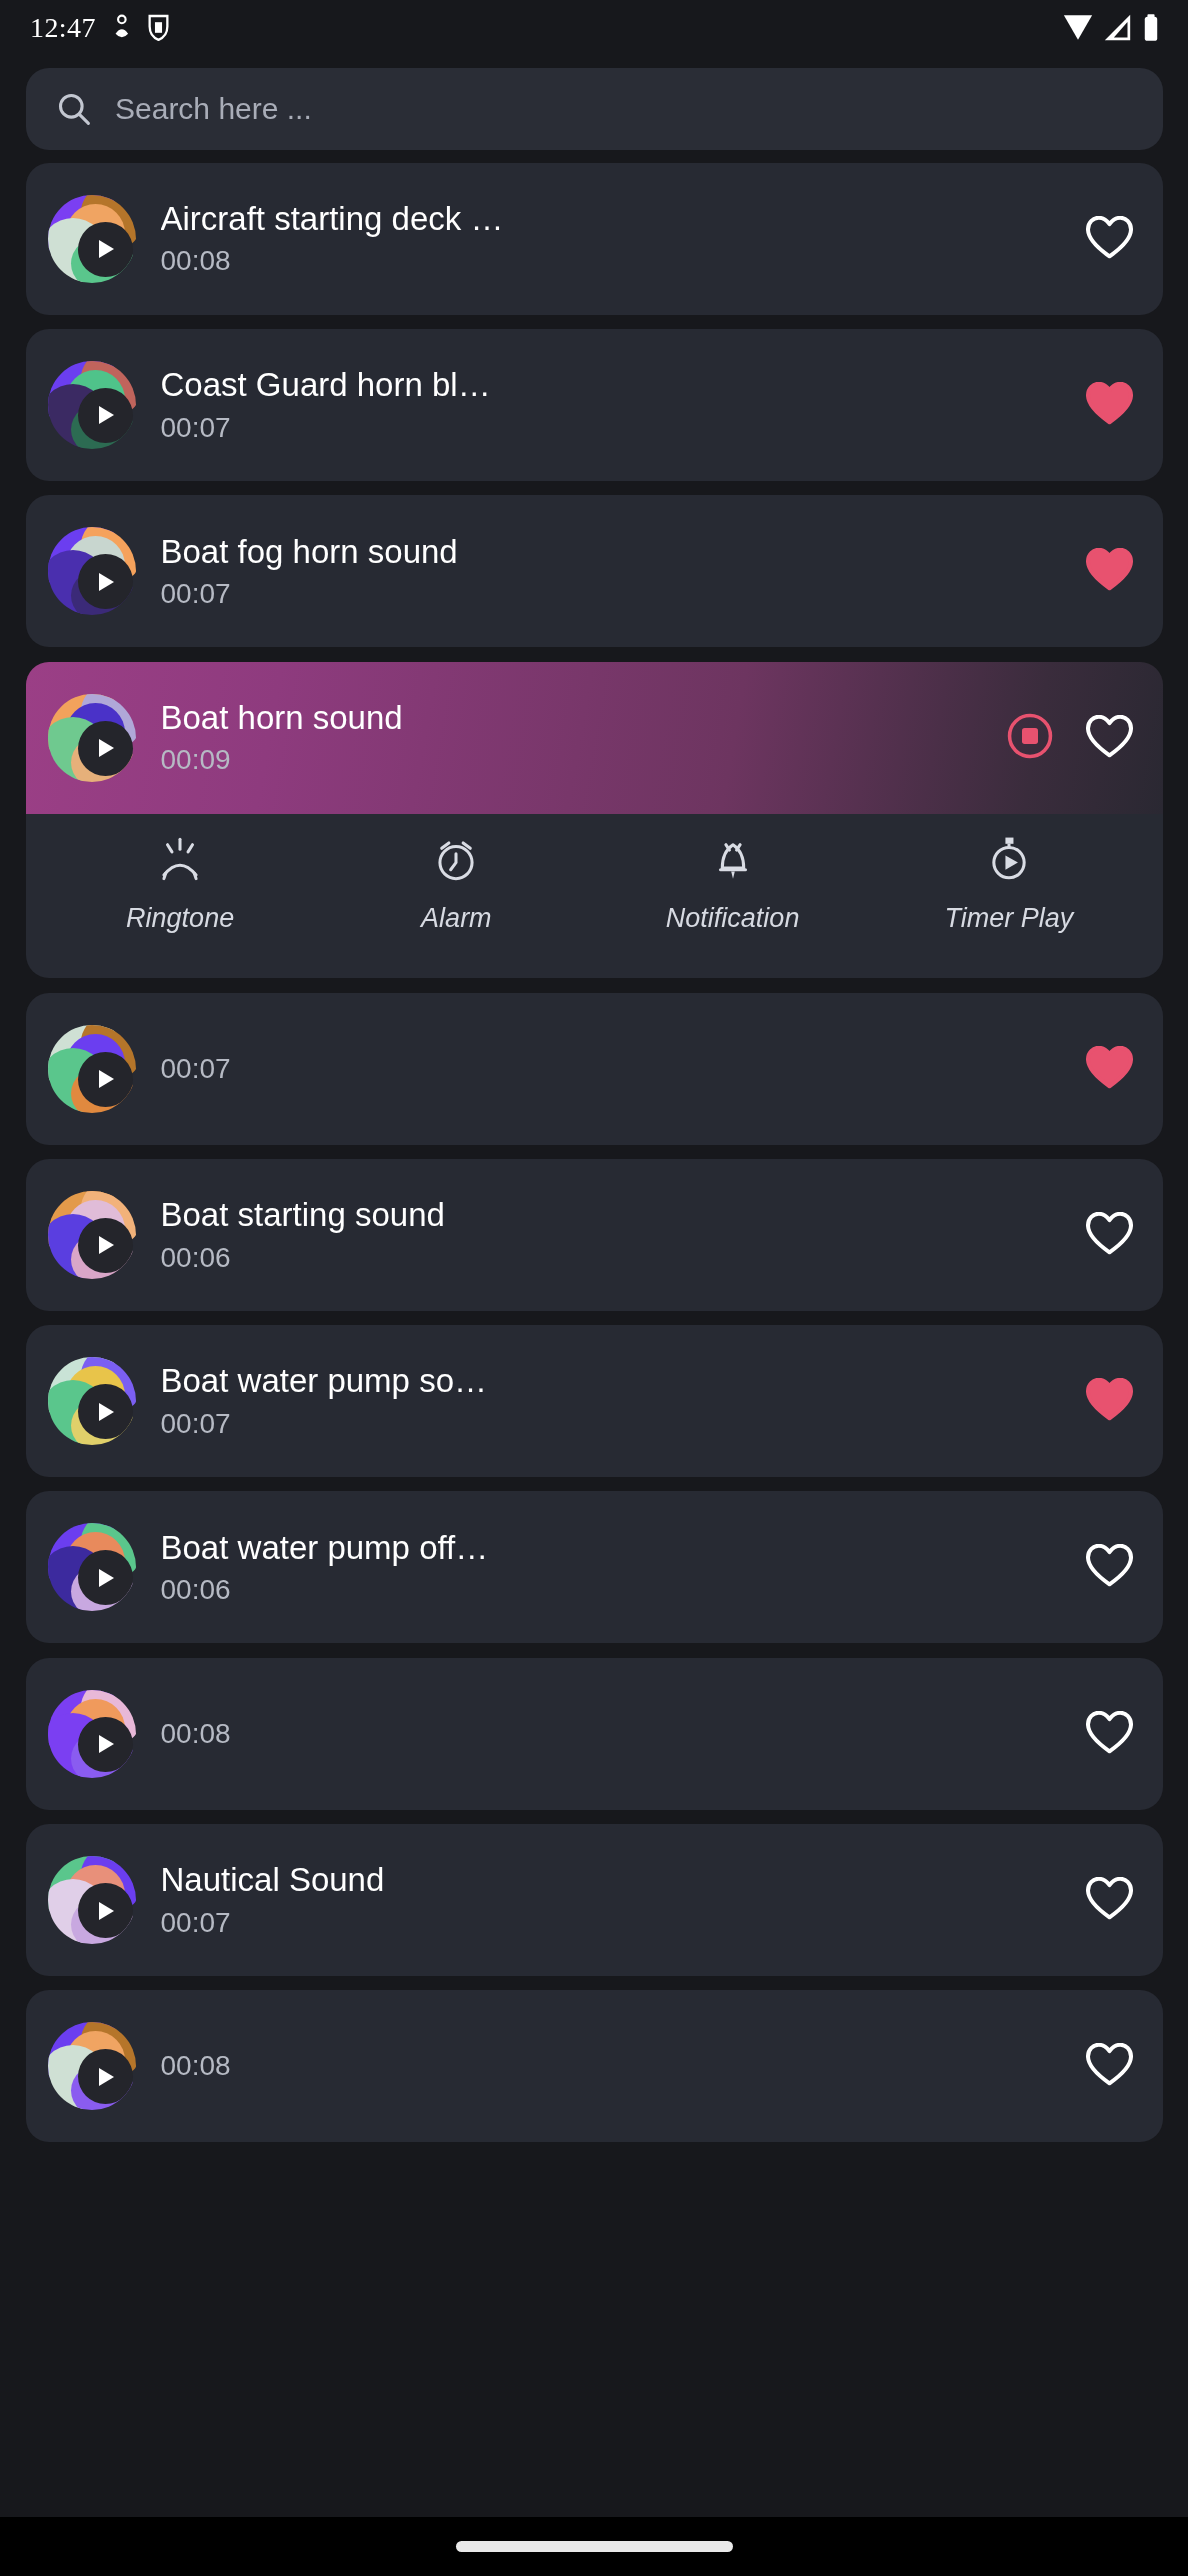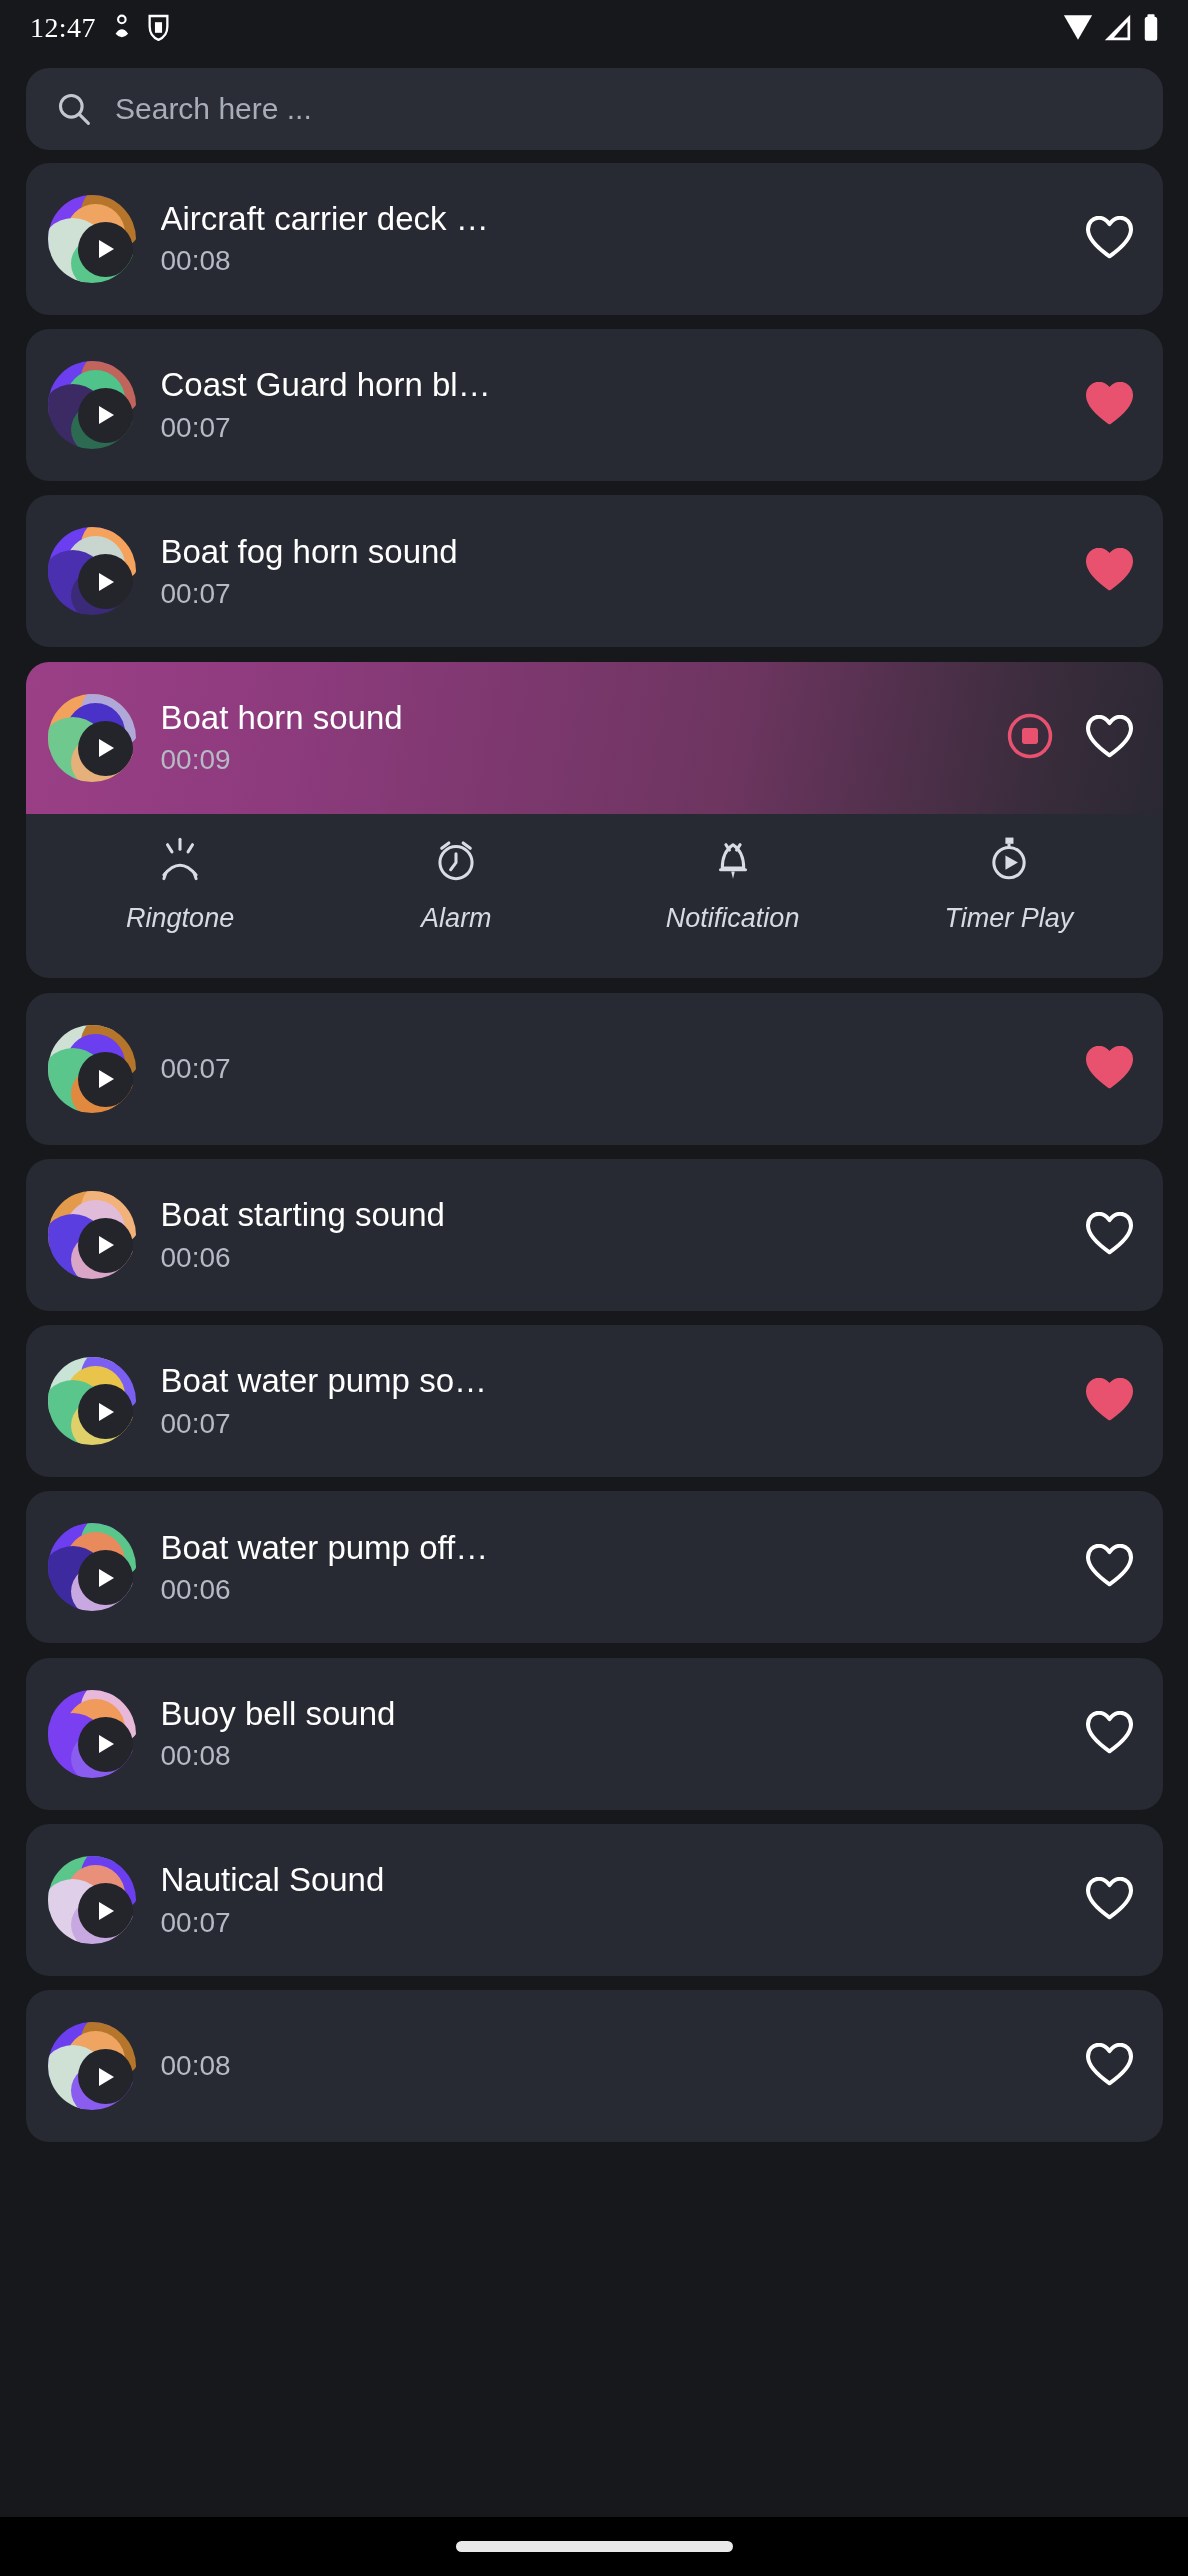--- a/index.html
+++ b/index.html
@@ -140,21 +140,21 @@
       <div class="b" style="left:32px;top:-12.5px;width:63px;height:70px;background:#b5752a"></div>
       <div class="b" style="left:18px;top:9px;width:59px;height:59px;background:#f0a462"></div>
       <div class="b" style="left:-7.2px;top:23px;width:66px;height:66px;background:#cfe0d4"></div>
       <div class="b" style="left:23px;top:41px;width:63px;height:55px;background:#5ac68c"></div>
     </div>
     <div class="core">
       <span class="tri"></span>
     </div>
             </div>
             <div class="meta">
-       <div class="title">Aircraft carrier deck …</div>
+       <div class="title">Aircraft starting deck …</div>
        <div class="dur">00:08</div>
      </div>
      <div class="right-ctl">
               <span><svg class="heart" viewBox="0 0 52 48">
     <path d="M26 45 C6 31 2 22 2 15 C2 7 8 2 14 2 C19 2 23 5 26 9 C29 5 33 2 38 2 C44 2 50 7 50 15 C50 22 46 31 26 45 Z" fill="none" stroke="#ffffff" stroke-width="4.5" stroke-linejoin="round"></path>
                 </svg></span>
             </div>
           </div>
         </div>
         <div class="group">
@@ -383,21 +383,20 @@
       <div class="b" style="left:32px;top:-12.5px;width:63px;height:70px;background:#e8b8d8"></div>
       <div class="b" style="left:18px;top:9px;width:59px;height:59px;background:#f09a5c"></div>
       <div class="b" style="left:-7.2px;top:23px;width:66px;height:66px;background:#7b3ff2"></div>
       <div class="b" style="left:23px;top:41px;width:63px;height:55px;background:#8a5cf0"></div>
     </div>
     <div class="core">
       <span class="tri"></span>
     </div>
             </div>
             <div class="meta">
-       <div class="title">Buoy bell sound</div>
        <div class="dur">00:08</div>
      </div>
      <div class="right-ctl">
               <span><svg class="heart" viewBox="0 0 52 48">
     <path d="M26 45 C6 31 2 22 2 15 C2 7 8 2 14 2 C19 2 23 5 26 9 C29 5 33 2 38 2 C44 2 50 7 50 15 C50 22 46 31 26 45 Z" fill="none" stroke="#ffffff" stroke-width="4.5" stroke-linejoin="round"></path>
                 </svg></span>
             </div>
           </div>
         </div>
         <div class="group">

